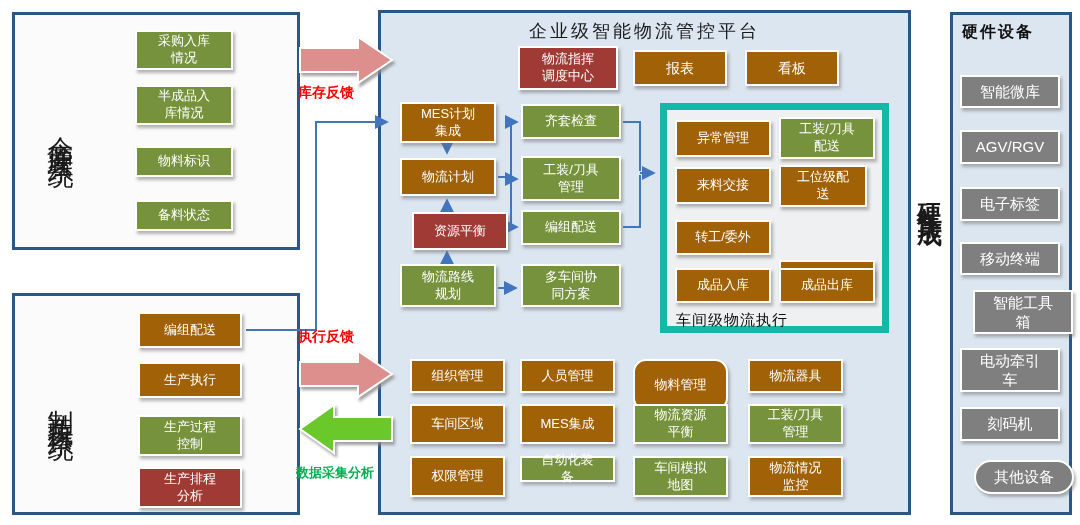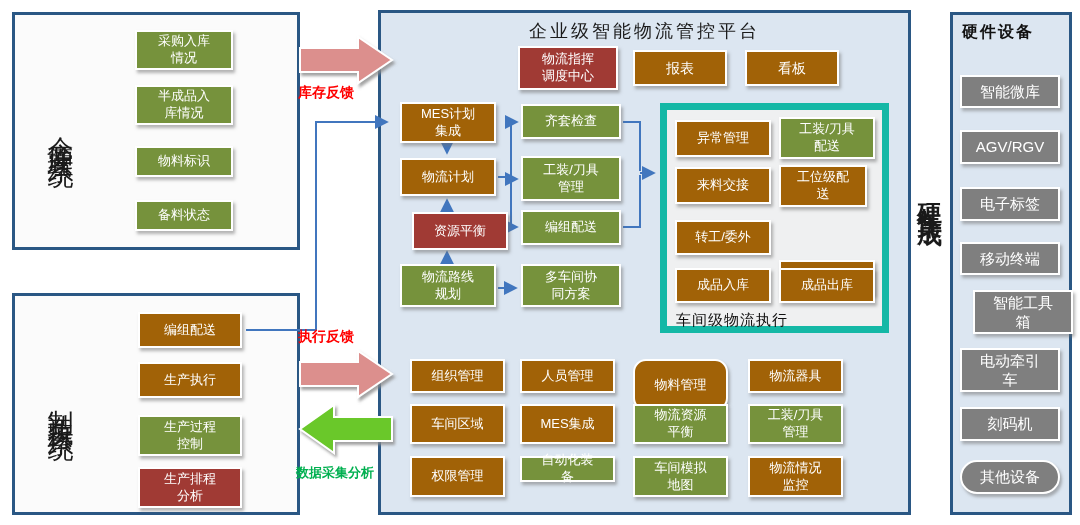--- a/index.html
+++ b/index.html
@@ -116,21 +116,21 @@
     <div class="hw-title">硬件设备</div>
     <div class="bx c-gray" style="left:7px;top:60px;width:100px;height:33px;">智能微库</div>
     <div class="bx c-gray" style="left:7px;top:115px;width:100px;height:34px;">AGV/RGV</div>
     <div class="bx c-gray" style="left:7px;top:172px;width:100px;height:34px;">电子标签</div>
     <div class="bx c-gray" style="left:7px;top:227px;width:100px;height:33px;">移动终端</div>
     <div class="bx c-gray" style="left:7px;top:275px;width:100px;height:44px;margin-left:13px;">智能工具
 箱</div>
     <div class="bx c-gray" style="left:7px;top:333px;width:100px;height:44px;">电动牵引
 车</div>
     <div class="bx c-gray" style="left:7px;top:392px;width:100px;height:34px;">刻码机</div>
-    <div class="bx c-gray" style="left:7px;top:445px;width:100px;height:34px;border-radius:17px;">其他设备</div>
+    <div class="bx c-gray" style="left:21px;top:445px;width:100px;height:34px;border-radius:17px;">其他设备</div>
   </div>
 
   <svg id="connectors" width="1080" height="525" viewBox="0 0 1080 525">
     <defs>
       <marker id="arr" viewBox="0 0 10 10" refX="8" refY="5" markerWidth="7" markerHeight="7" orient="auto-start-reverse">
         <path d="M0,0 L10,5 L0,10 z" fill="#4176BE"></path>
       </marker>
       <filter id="ds" x="-20%" y="-20%" width="150%" height="150%">
         <feDropShadow dx="2" dy="3" stdDeviation="1.5" flood-color="#8a8a8a" flood-opacity="0.8"></feDropShadow>
       </filter>

